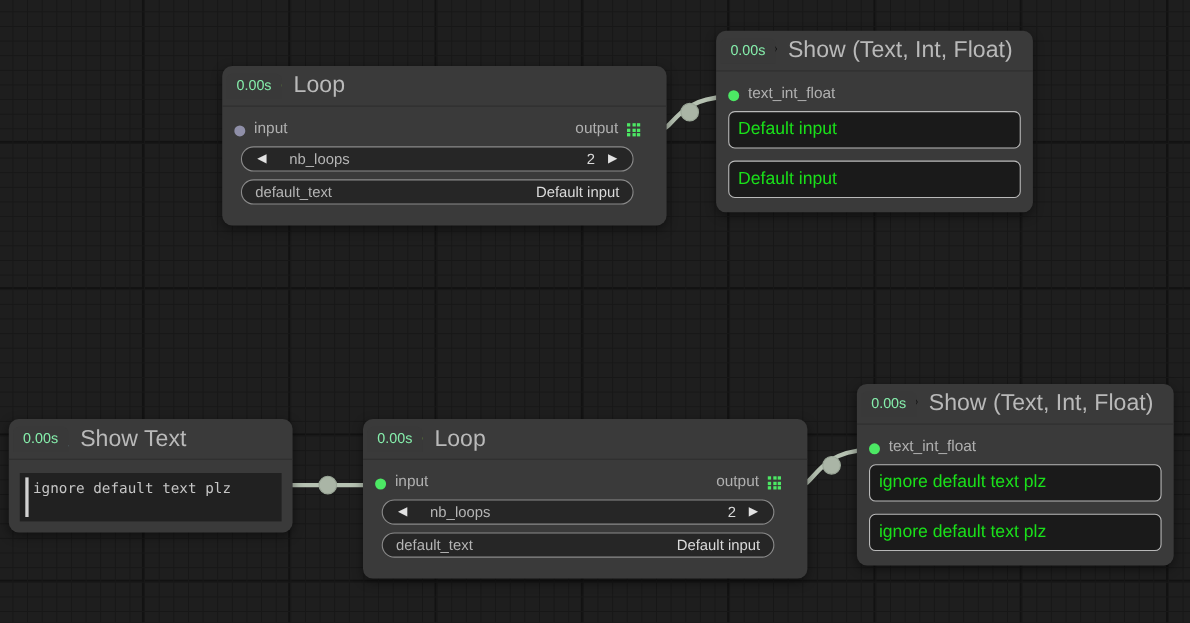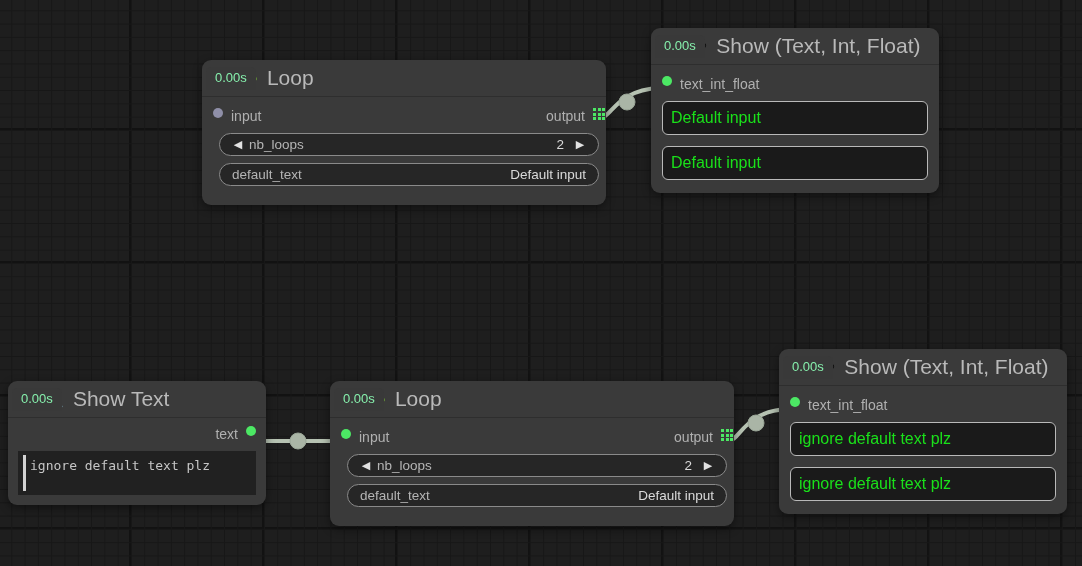--- a/index.html
+++ b/index.html
@@ -72,34 +72,34 @@
     line-height: 16px;
     flex: 0 0 auto;
   }
   .node-title {
     margin-left: 9px;
     color: #b9b9b9;
     font-size: 21px;
     white-space: nowrap;
   }
   .node-body {
-    padding: 9px 1px 12px 11px;
+    padding: 9px 24px 12px 11px;
   }
 
   
   .port-row {
     display: flex;
     align-items: center;
     justify-content: space-between;
     height: 20px;
     margin-bottom: 7px;
   }
   .port {
     display: flex;
-    align-items: flex-start;
+    align-items: flex-end;
     gap: 8px;
   }
   .port-label {
     color: #b0b0b0;
     font-size: 14px;
   }
   .dot {
     width: 10px;
     height: 10px;
     border-radius: 50%;
@@ -136,21 +136,21 @@
   }
   .pill .pname { color: #b5b5b5; font-size: 13.5px; }
   .pill .pval  { color: #dadada; font-size: 13.5px; }
   .pill .arrow {
     color: #e2e2e2;
     font-size: 11px;
     line-height: 1;
     width: 12px;
     text-align: center;
   }
-  .pill.stepper .pname { margin-left: 5px; margin-right: auto; }
+  .pill.stepper .pname { margin-left: 19px; margin-right: auto; }
   .pill.stepper .pval  { margin-right: 10px; }
 
   
   .valbox {
     height: 34px;
     margin: 0 0 11px 0;
     border: 1px solid #b9b9b9;
     border-radius: 6px;
     background: #1a1a1a;
     display: flex;
@@ -282,26 +282,20 @@
   </div>
 
   <div class="node" id="node-write-text">
     <div class="node-badge">0.00s</div>
     <div class="node-header">
       <span class="collapse-dot"></span>
       <span class="node-emoji">✒️</span>
       <span class="node-title">Show Text</span>
     </div>
     <div class="node-body">
-      <div class="port-row" style="justify-content:flex-end;">
-        <span class="port">
-          <span class="port-label">text</span>
-          <span class="dot green"></span>
-        </span>
-      </div>
       <div class="textarea">
         <span class="caret"></span>
         <span>ignore default text plz</span>
       </div>
     </div>
   </div>
 
   <div class="node" id="node-loop-2">
     <div class="node-badge">0.00s</div>
     <div class="node-header">

